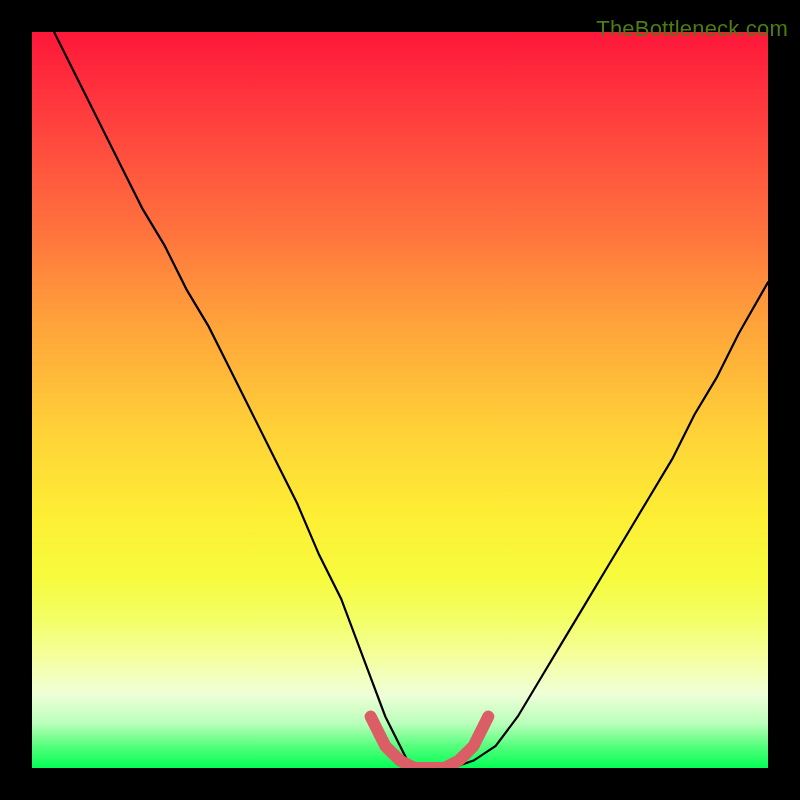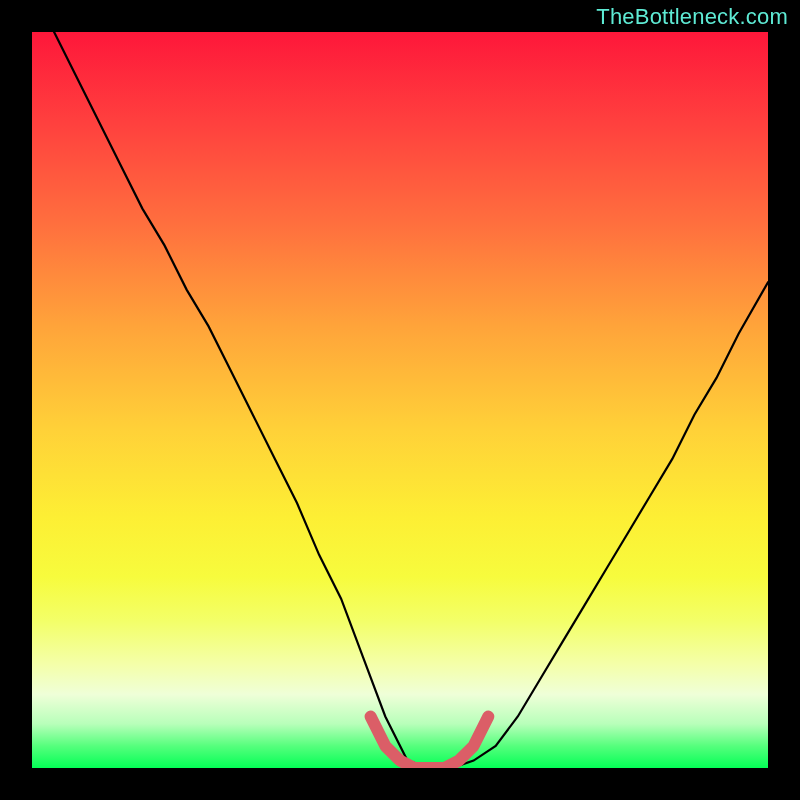--- a/index.html
+++ b/index.html
@@ -42,26 +42,26 @@
   }
   .curve {
     position: absolute;
     left: 0;
     top: 0;
     width: 736px;
     height: 736px;
   }
   .watermark {
     position: absolute;
-    top: 4px;
+    top: 16px;
     right: 12px;
     font-family: Arial, Helvetica, sans-serif;
     font-size: 22px;
     font-weight: 500;
-    color: #5eead4;
+    color: #4d7c0f;
     letter-spacing: 0.2px;
   }
 </style>
 </head>
 <body>
 
 <div class="frame">
   <div class="plot-area">
     <svg class="curve" viewBox="0 0 736 736" preserveAspectRatio="none">
       <path id="main-path" d="M0.0 -44.2 L22.1 0.0 L44.2 44.2 L66.2 88.3 L88.3 132.5 L110.4 176.6 L132.5 213.4 L154.6 257.6 L176.6 294.4 L198.7 338.6 L220.8 382.7 L242.9 426.9 L265.0 471.0 L287.0 522.6 L309.1 566.7 L331.2 625.6 L353.3 684.5 L375.4 728.6 L397.4 736.0 L419.5 736.0 L441.6 728.6 L463.7 713.9 L485.8 684.5 L507.8 647.7 L529.9 610.9 L552.0 574.1 L574.1 537.3 L596.2 500.5 L618.2 463.7 L640.3 426.9 L662.4 382.7 L684.5 345.9 L706.6 301.8 L736.0 250.2" fill="none" stroke="#000000" stroke-width="2.2" stroke-linecap="round"></path>

